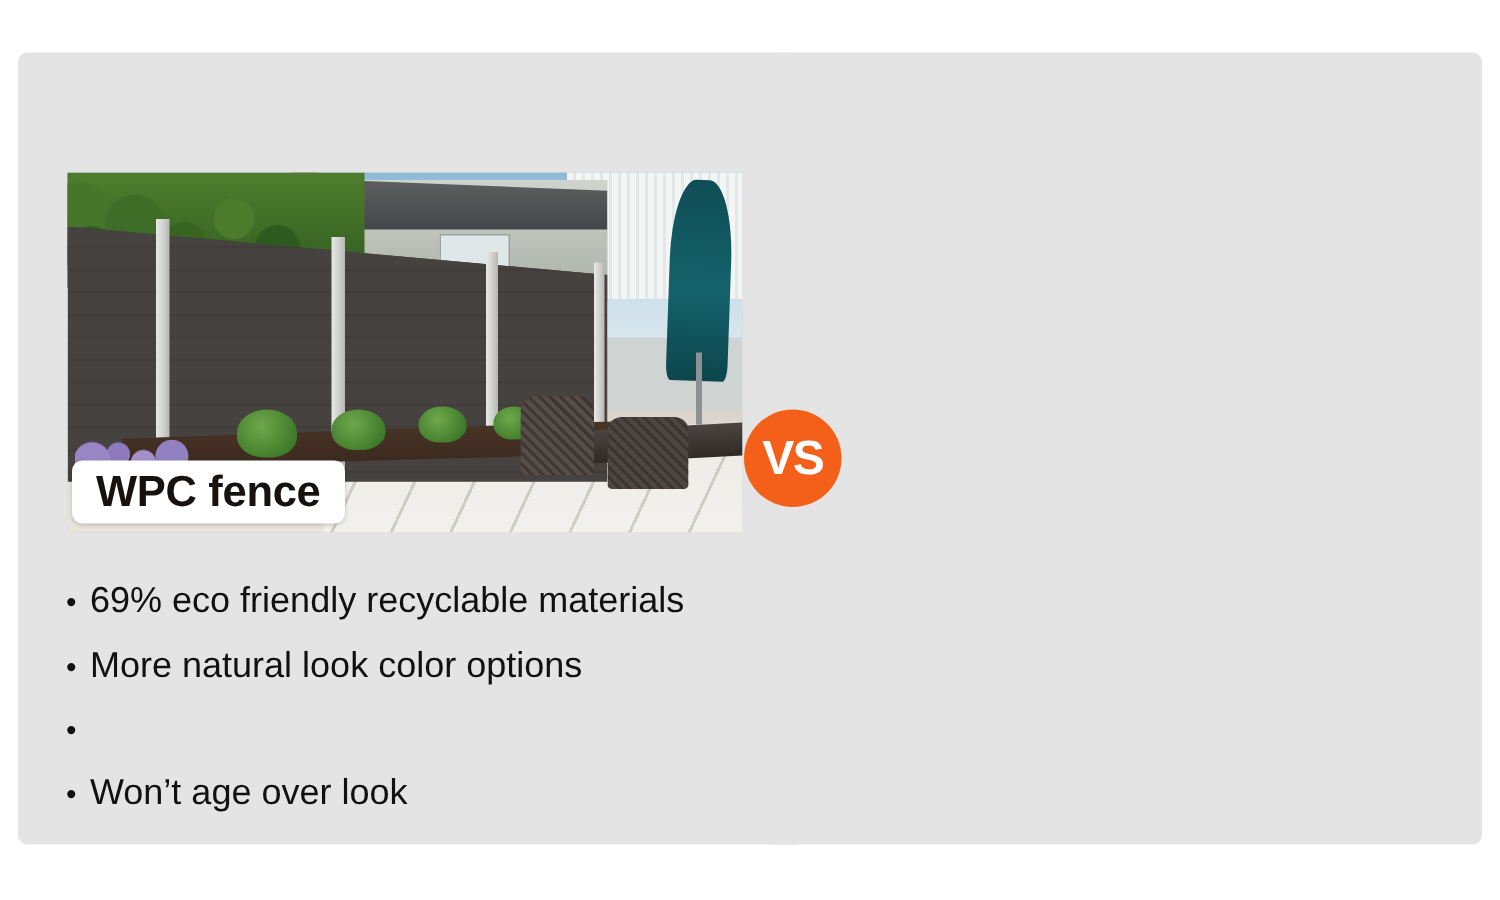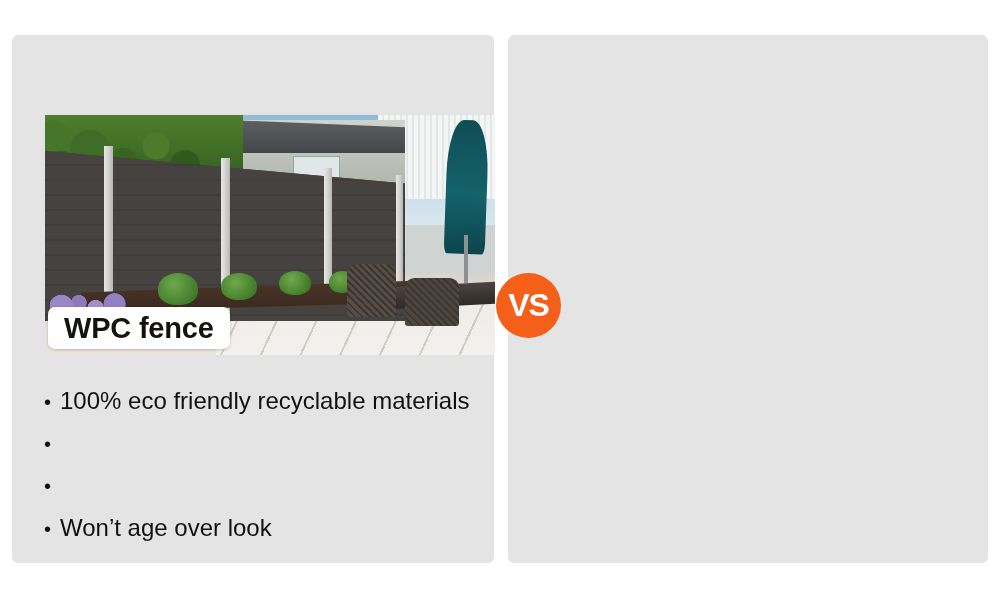--- a/index.html
+++ b/index.html
@@ -20,21 +20,21 @@
     height: 600px;
     background: #ffffff;
   }
 
   
   .panel {
     position: absolute;
     background: #e4e4e4;
     border-radius: 6px;
   }
-  .panel-left  { left: 12px;  top: 35px; width: 482px; height: 528px; }
+  .panel-left  { left: 12px;  top: 35px; width: 482px; height: 528px; padding-left: 43px; }
   .panel-right { left: 508px; top: 35px; width: 480px; height: 528px; }
 
   
   .photo {
     position: absolute;
     overflow: hidden;
     background: #cfd3d2;
   }
 
   
@@ -244,25 +244,26 @@
       <div class="wpc-chairA"></div>
       <div class="wpc-chairB"></div>
     </div>
 
     <div class="caption cap-wpc">WPC fence</div>
 
     <div class="bullets">
 
       <div class="bullet-row">
         <span class="bullet-dot">•</span>
-        <span>100% eco friendly recyclable materials</span>
-      </div>
-
-      <div class="bullet-row">
-        <span class="bullet-dot">•</span>
+        <span>69% eco friendly recyclable materials</span>
+      </div>
+
+      <div class="bullet-row">
+        <span class="bullet-dot">•</span>
+        <span>More natural look color options</span>
       </div>
 
       <div class="bullet-row">
         <span class="bullet-dot">•</span>
       </div>
 
       <div class="bullet-row">
         <span class="bullet-dot">•</span>
         <span>Won’t age over look</span>
       </div>

